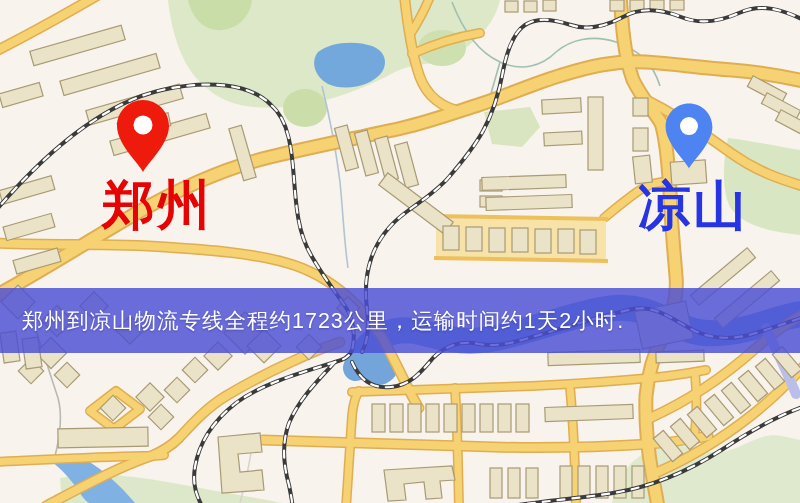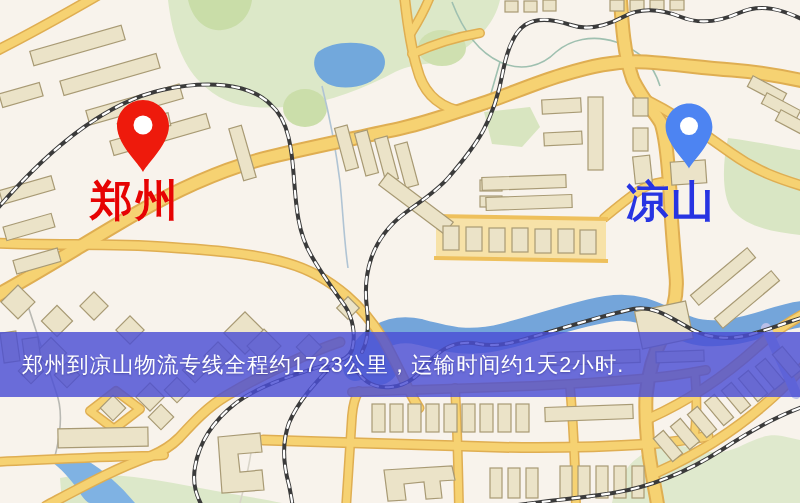--- a/index.html
+++ b/index.html
@@ -1,23 +1,23 @@
 <!DOCTYPE html>
 <html><head>
 <meta charset="utf-8">
 <style>
   html,body{margin:0;padding:0;background:#ddd;}
   .stage{position:relative;width:800px;height:503px;overflow:hidden;background:#f8f3ec;
          font-family:"Liberation Sans", sans-serif;}
   .stage svg{position:absolute;left:0;top:0;}
   .map-label{position:absolute;font-family:"Liberation Serif", serif;font-weight:bold;
-             font-size:43px;line-height:1;letter-spacing:2px;white-space:nowrap;
-             text-shadow:0 0 2px rgba(255,255,255,.35);}
+             font-size:53px;line-height:1;letter-spacing:2px;white-space:nowrap;
+             text-shadow:0 0 2px rgba(255,255,255,.35);margin-left:12px;}
   .banner{position:absolute;left:0;top:288px;width:800px;height:65px;
-          display:flex;align-items:center;margin-top:44px;}
+          display:flex;align-items:center;}
   .banner-text{padding-left:22px;font-size:21.5px;color:#fff;letter-spacing:1px;
                text-shadow:0 1px 2px rgba(40,40,120,.45);white-space:nowrap;}
 </style>
 </head>
 <body>
 
 <div class="stage">
 
 <svg width="800" height="503" viewBox="0 0 800 503">
   <defs>

